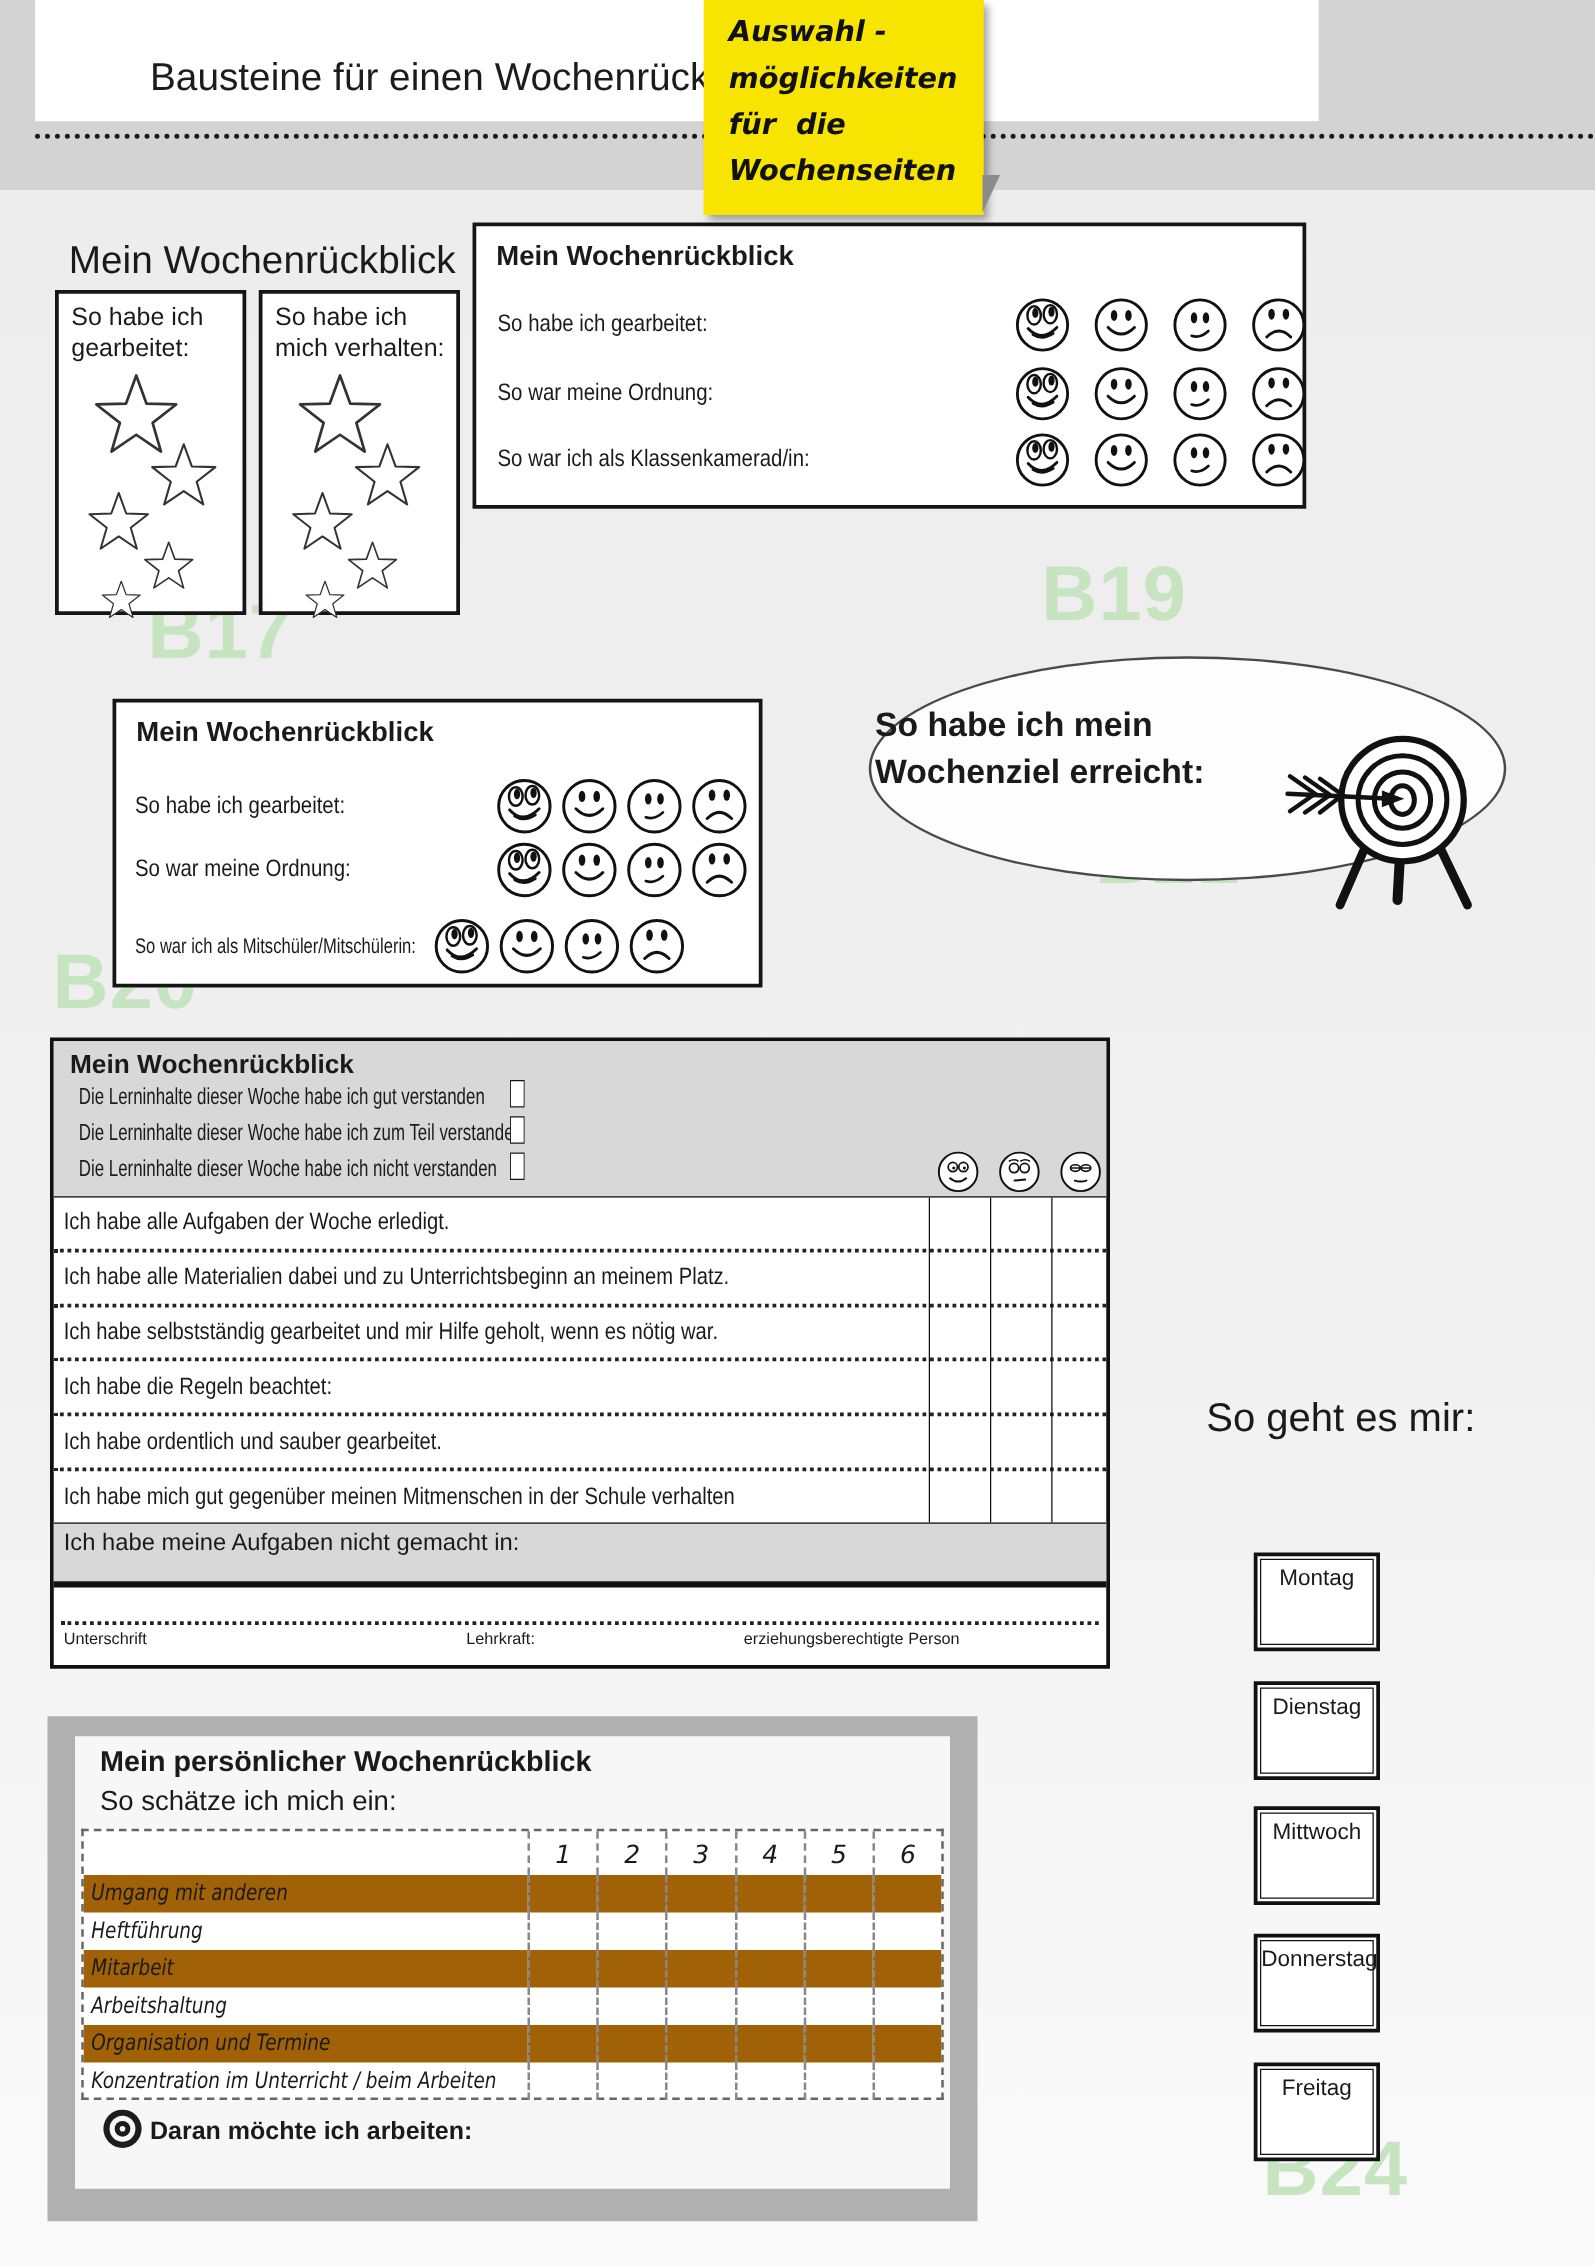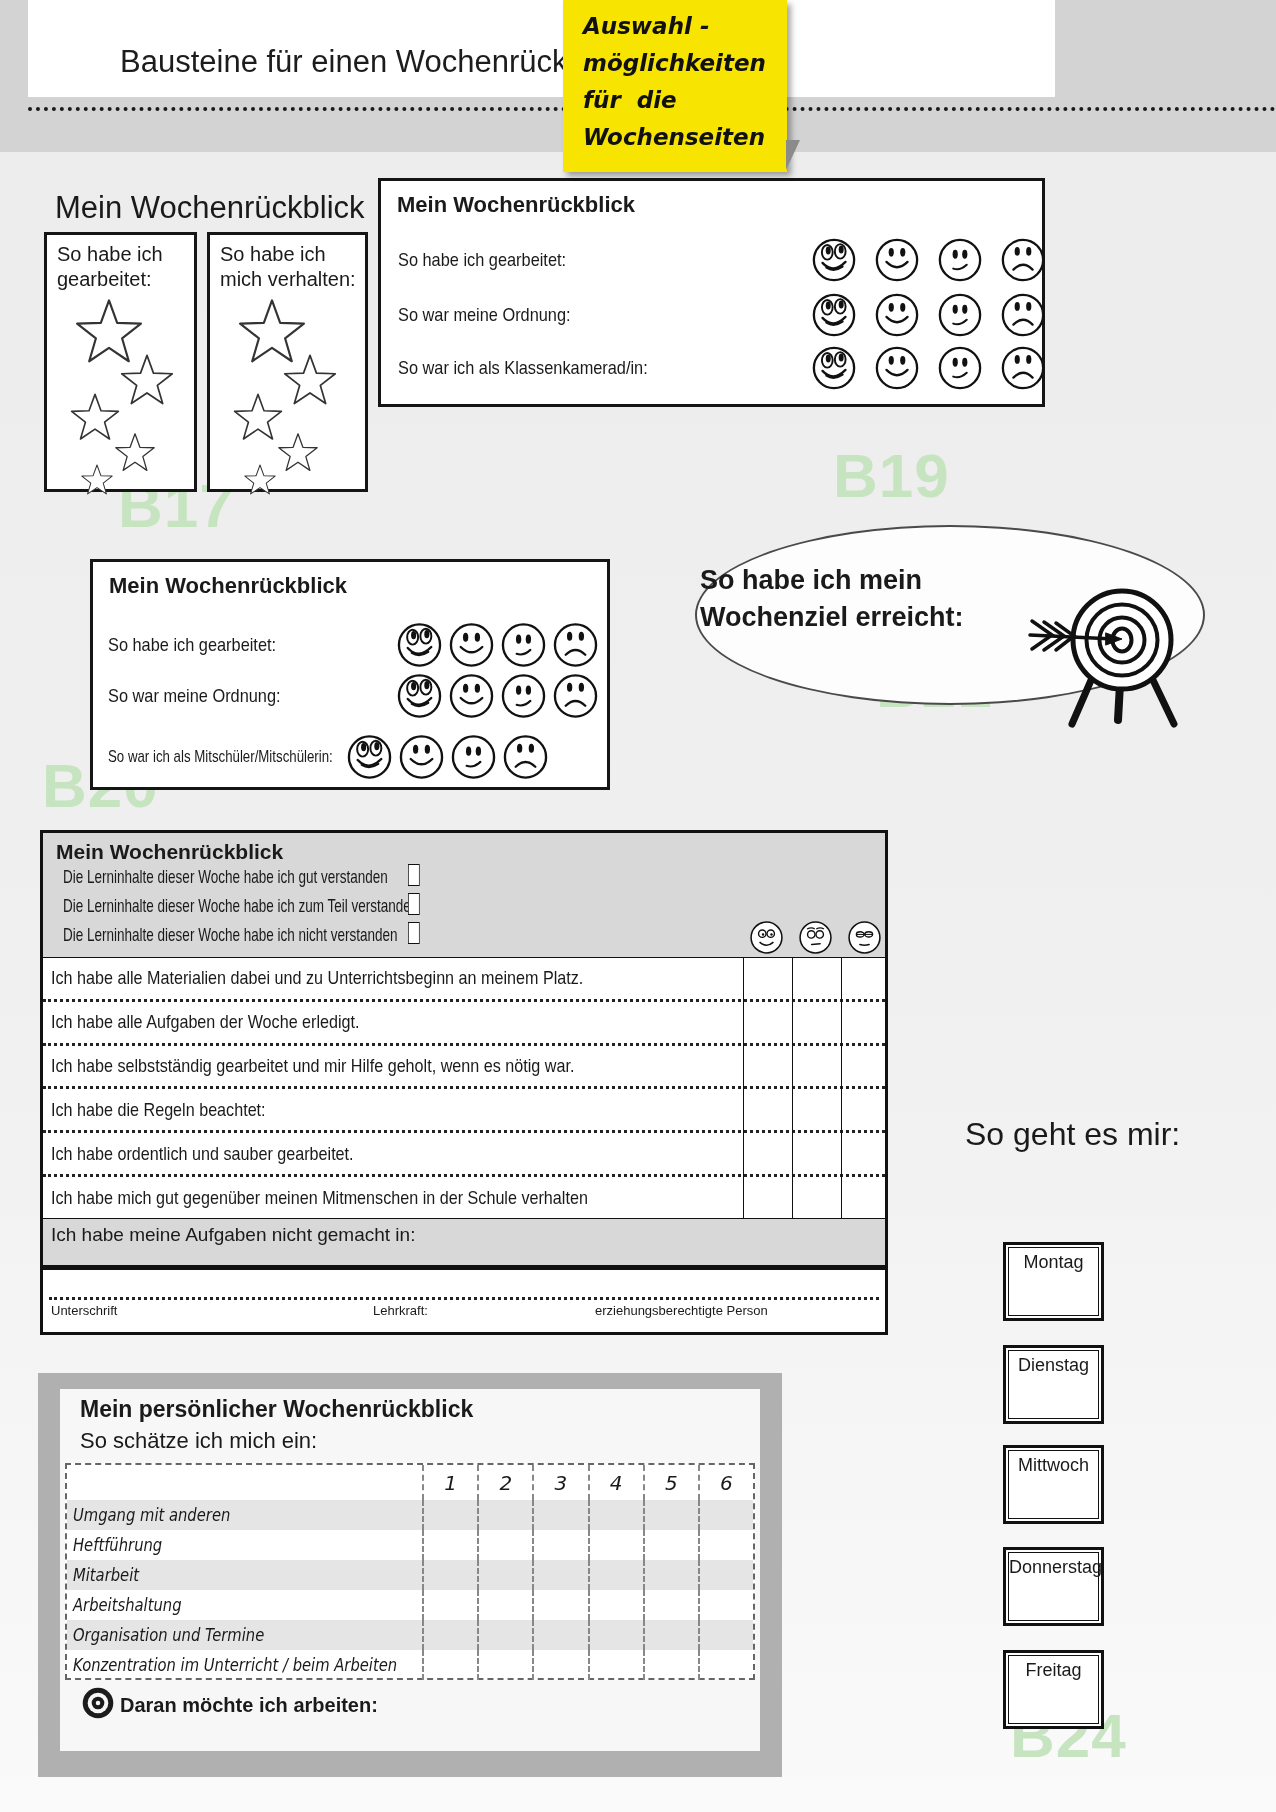--- a/index.html
+++ b/index.html
@@ -90,21 +90,21 @@
   .b23-sub{position:absolute;left:20px;top:39px;font-size:22px;}
   .b23-grid{position:absolute;left:5px;top:74px;width:690px;height:217px;display:grid;
     grid-template-columns:355px repeat(6,1fr);grid-template-rows:35px repeat(6,1fr);
     border:2px dashed #666;background:#fff;}
   .c{border-left:2px dashed #888;}
   .c:nth-child(7n+1){border-left:none;}
   .num{font-size:20px;font-style:italic;text-align:center;padding-top:6px;font-family:"DejaVu Sans",sans-serif;}
   .lab{line-height:29px;padding-left:6px;}
   .lab span{display:inline-block;font-size:18px;font-style:italic;white-space:nowrap;
     font-family:"DejaVu Sans",sans-serif;transform:scaleX(.82);transform-origin:left center;}
-  .alt{background:#e5e5e5;}
+  .alt{background:#a16207;}
   .b23-bull{position:absolute;left:20px;top:296px;}
   .b23-goal{position:absolute;left:60px;top:305px;font-size:20px;font-weight:700;}
   
   .b24-title{left:965px;top:1116px;font-size:32px;}
   .b24-days{position:absolute;left:1003px;top:1242px;width:101px;height:500px;z-index:1;}
   .day{position:absolute;left:0;width:101px;height:79px;border:3.5px solid #111;background:#fff;padding:2px;}
   .day:nth-child(1){top:0}.day:nth-child(2){top:103px}.day:nth-child(3){top:203px}
   .day:nth-child(4){top:305px}.day:nth-child(5){top:408px}
   .din{width:100%;height:100%;border:1.5px solid #111;font-size:18px;text-align:center;padding-top:4px;}
 </style>
@@ -366,24 +366,24 @@
             <use href="#sm-h-neutral"></use>
           </svg>
           <svg class="hsm" viewBox="-24 -24 48 48">
             <use href="#sm-h-squint"></use>
           </svg>
         </div>
     </div>
     <div class="b22-rows">
       <div class="b22-rows-inner">
           <div class="b22row">
+            <span>Ich habe alle Aufgaben der Woche erledigt.</span>
+          </div>
+          <div class="b22row">
             <span>Ich habe alle Materialien dabei und zu Unterrichtsbeginn an meinem Platz.</span>
-          </div>
-          <div class="b22row">
-            <span>Ich habe alle Aufgaben der Woche erledigt.</span>
           </div>
           <div class="b22row">
             <span>Ich habe selbstständig gearbeitet und mir Hilfe geholt, wenn es nötig war.</span>
           </div>
           <div class="b22row">
             <span>Ich habe die Regeln beachtet:</span>
           </div>
           <div class="b22row">
             <span>Ich habe ordentlich und sauber gearbeitet.</span>
           </div>

